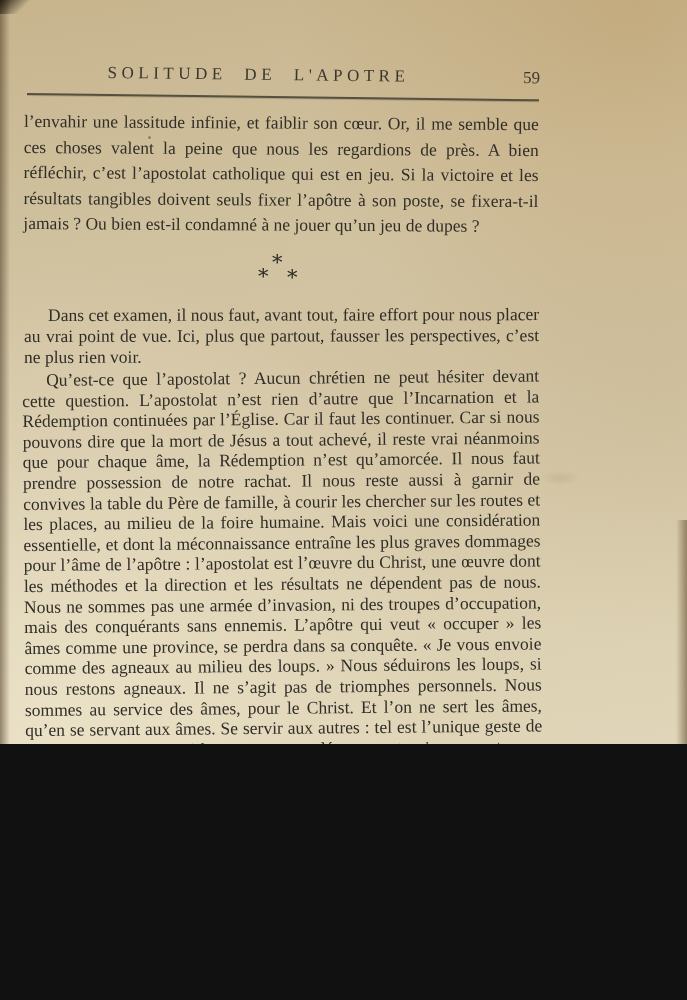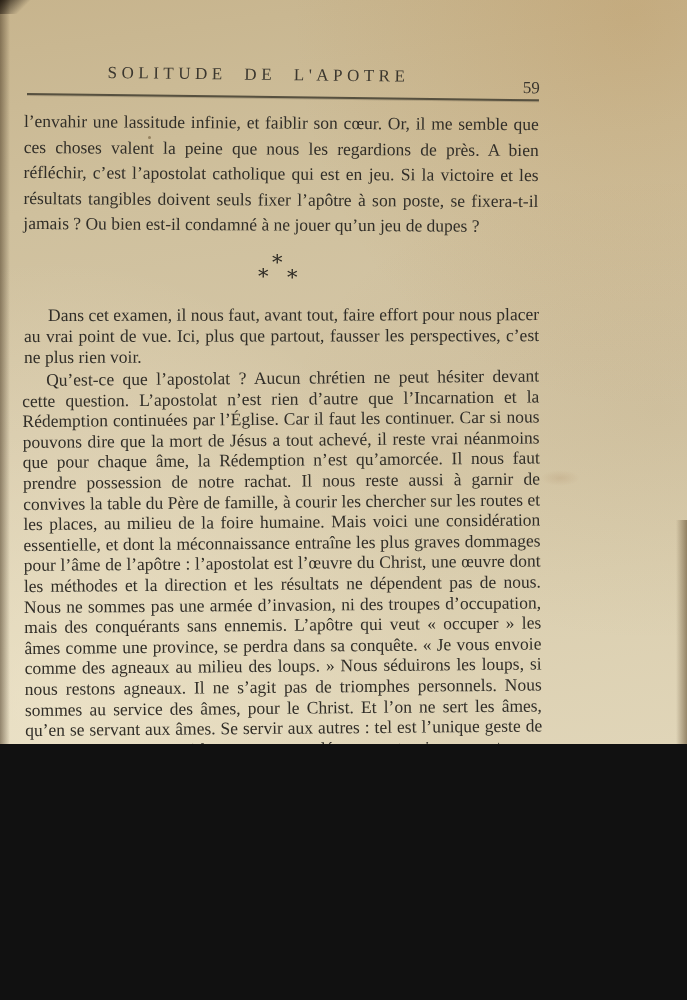--- a/index.html
+++ b/index.html
@@ -37,21 +37,21 @@
   .speck1{left:148px;top:136px;width:3px;height:3px;border-radius:50%;background:rgba(90,70,40,.5);}
   .speck2{left:598px;top:932px;width:3px;height:3px;border-radius:50%;background:rgba(60,45,25,.6);}
   .speck3{left:540px;top:470px;width:40px;height:16px;border-radius:50%;
     background:radial-gradient(rgba(160,120,80,.18), rgba(160,120,80,0) 70%);}
   
   .content{position:absolute;left:0;top:0;width:100%;height:100%;color:#33302a;}
   .header{position:absolute;left:27px;top:62px;width:513px;height:24px;
     transform:rotate(0.7deg);transform-origin:left center;}
   .running-title{position:absolute;left:0;right:50px;text-align:center;
     font-size:17px;letter-spacing:4.5px;word-spacing:9px;color:#3a362e;}
-  .page-number{position:absolute;right:0;top:10px;font-size:17px;color:#3a362e;text-align:right;}
+  .page-number{position:absolute;right:0;top:0;font-size:17px;color:#3a362e;text-align:right;}
   .rule{position:absolute;left:27px;top:93px;width:512px;height:2px;background:#56503f;
     transform:rotate(0.7deg);transform-origin:left center;box-shadow:0 1px 0 rgba(86,80,63,.25);}
   .para{position:absolute;margin:0;text-align:justify;color:#312e28;}
   .p1{left:24px;top:109px;width:515px;font-size:17.5px;line-height:25.5px;
     transform:rotate(0.35deg);transform-origin:left top;}
   .p2{left:24px;top:305px;width:515px;font-size:17.5px;line-height:20.8px;text-indent:24px;
     transform:rotate(-0.1deg);transform-origin:left top;}
   .p3{left:22px;top:370px;width:517px;font-size:17.5px;line-height:20.6px;text-indent:24px;
     transform:rotate(-0.5deg);transform-origin:left top;}
   .asterism{position:absolute;left:0;top:0;}

